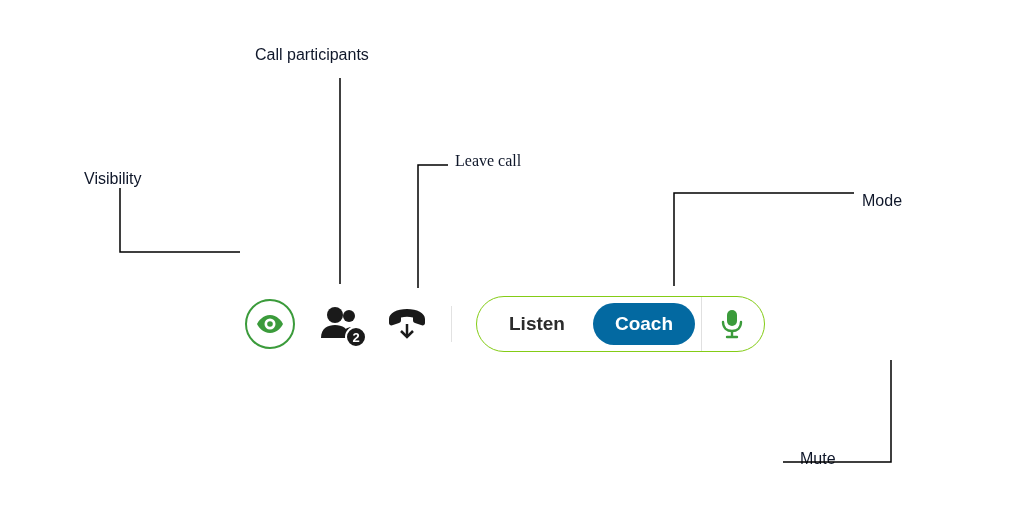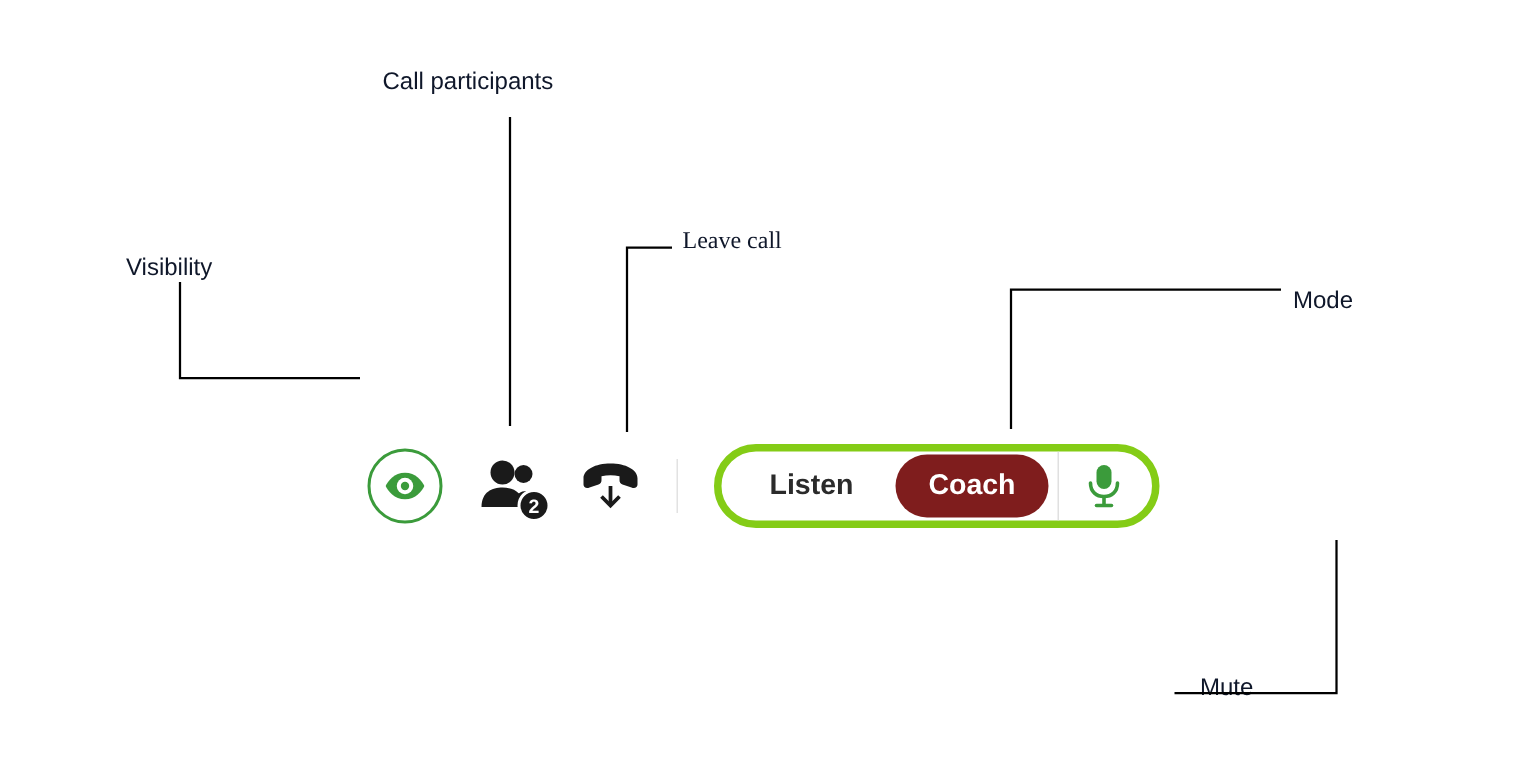--- a/index.html
+++ b/index.html
@@ -76,21 +76,21 @@
     align-items: center;
     justify-content: center;
   }
   .vsep {
     width: 1px;
     height: 36px;
     background: #e2e2e2;
   }
   .mode-pill {
     height: 56px;
-    border: 5px solid #84cc16;
+    border: 1px solid #84cc16;
     border-radius: 28px;
     display: flex;
     background: #fff;
     overflow: hidden;
   }
   .mode-segments {
     display: flex;
     align-items: center;
     gap: 6px;
     padding: 4px 6px 4px 10px;
@@ -98,21 +98,21 @@
   .seg {
     padding: 10px 22px;
     border-radius: 24px;
     font-size: 19px;
     font-weight: 700;
     color: #2b2b2b;
     cursor: pointer;
     user-select: none;
   }
   .seg.active {
-    background: #7f1d1d;
+    background: #0369a1;
     color: #fff;
   }
   .mic-section {
     border-left: 1px solid #e0e0e0;
     height: 100%;
     display: flex;
     align-items: center;
     padding: 0 18px 0 16px;
   }
   .mic-btn {

